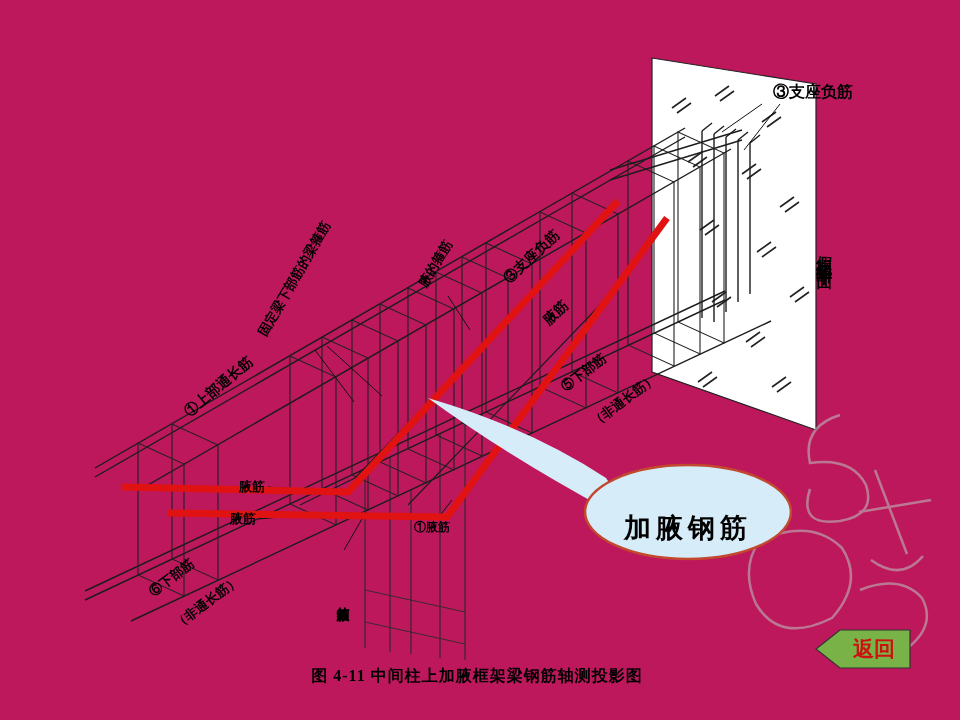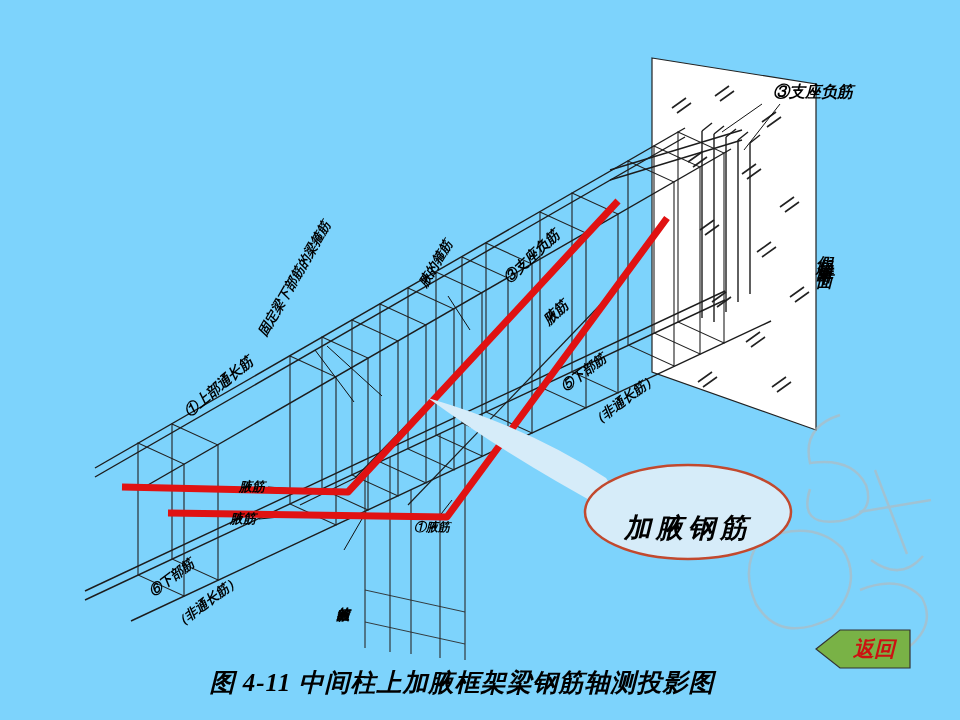--- a/index.html
+++ b/index.html
@@ -1,23 +1,23 @@
 <!DOCTYPE html>
 <html><head>
 <meta charset="utf-8">
 <style>
   html,body{margin:0;padding:0;background:#ffffff;}
-  .stage{position:relative;width:960px;height:720px;background:#7dd3fc;overflow:hidden;
-         font-family:"Liberation Serif","DejaVu Serif",serif;font-style:italic;}
+  .stage{position:relative;width:960px;height:720px;background:#be185d;overflow:hidden;
+         font-family:"Liberation Serif","DejaVu Serif",serif;}
   svg.diagram{position:absolute;left:0;top:0;}
   .lbl{position:absolute;color:#000;font-weight:700;white-space:nowrap;line-height:1.15;
        font-family:"Liberation Serif","DejaVu Serif",serif;}
   .lbl.v{writing-mode:vertical-rl;text-orientation:upright;}
   .caption{position:absolute;left:0;top:666px;width:924px;text-align:center;
-           font-size:25px;font-weight:700;letter-spacing:1px;color:#000;}
+           font-size:16px;font-weight:700;letter-spacing:1px;color:#000;padding-left:15px;}
   .back-btn{position:absolute;left:812px;top:626px;width:104px;height:46px;cursor:pointer;text-align:right;}
 </style>
 </head>
 <body>
 
 <div class="stage">
 
   <svg class="diagram" width="960" height="720" viewBox="0 0 960 720">
 
     <g stroke="#222" fill="none" stroke-width="1.2">

